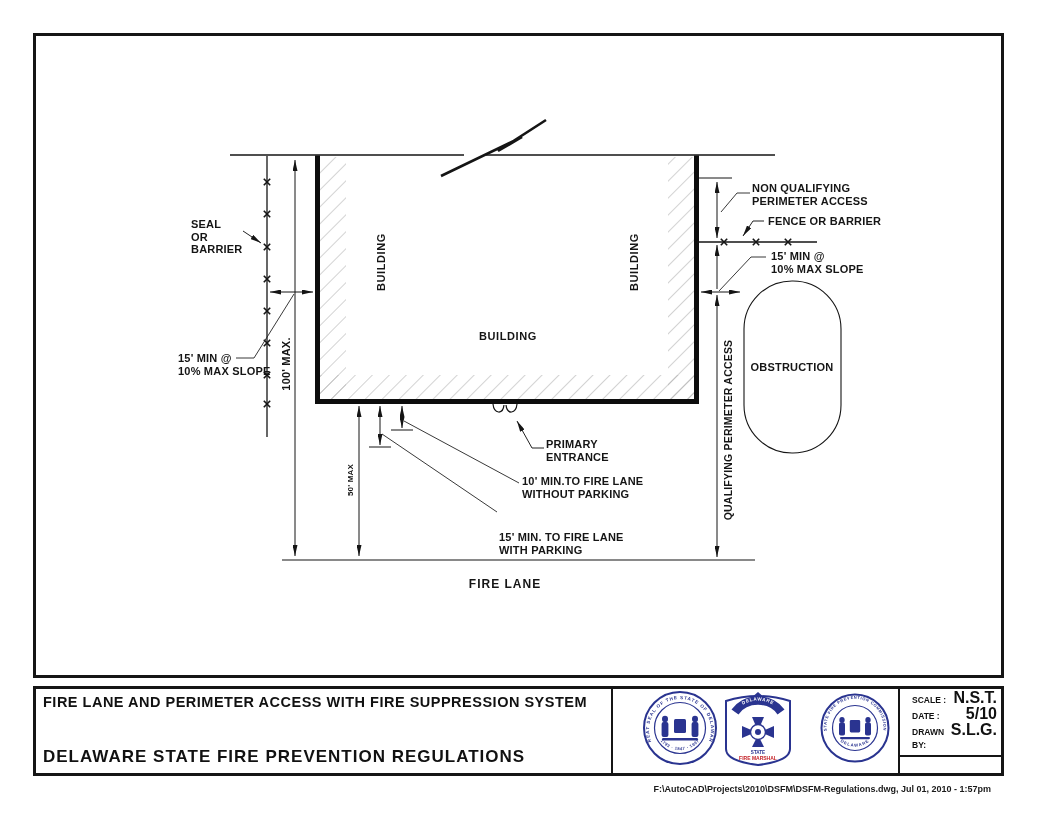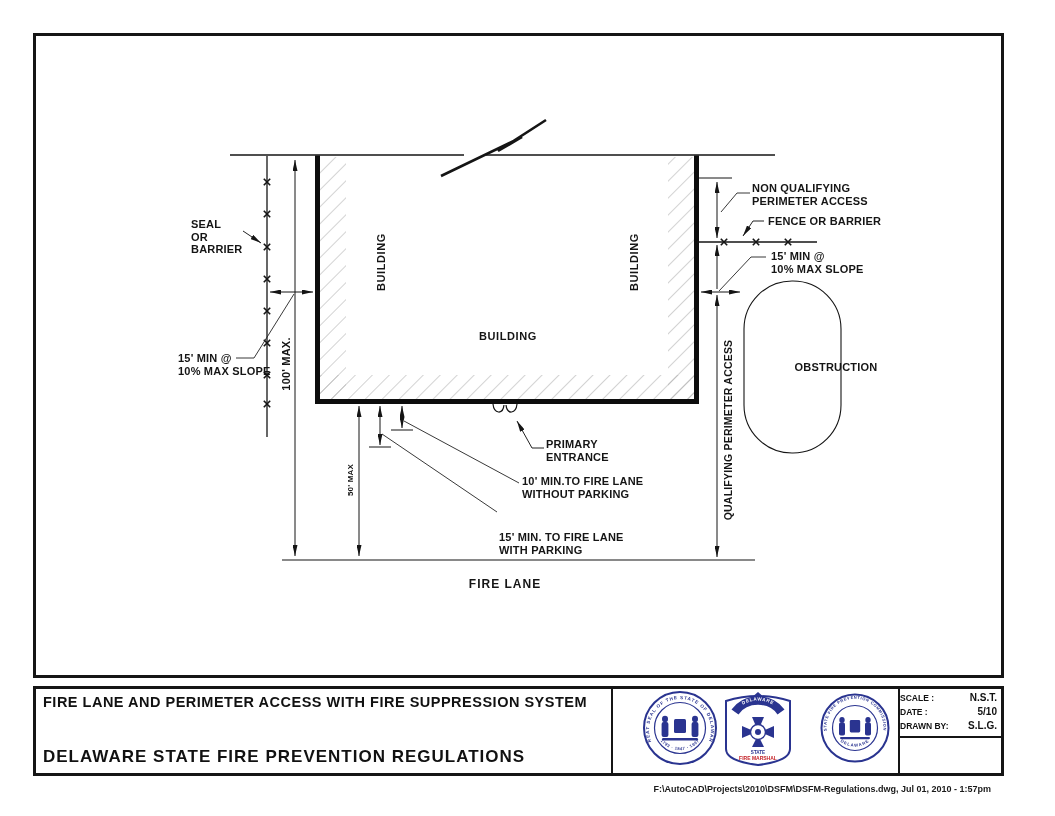--- a/index.html
+++ b/index.html
@@ -15,24 +15,24 @@
   .title-block{position:absolute;left:33px;top:686px;width:965px;height:84px;
                border:3px solid #151515;display:flex;}
   .tb-left{width:577px;border-right:2px solid #151515;box-sizing:border-box;
            display:flex;flex-direction:column;justify-content:space-between;
            padding:5px 2px 6px 7px;}
   .tb-title1{font-weight:bold;font-size:14.5px;letter-spacing:.5px;white-space:nowrap;}
   .tb-title2{font-weight:bold;font-size:17px;letter-spacing:1px;white-space:nowrap;margin-top:36px;}
   .tb-seals{width:285px;position:relative;}
   .tb-right{flex:1;border-left:2px solid #151515;box-sizing:border-box;
             display:flex;flex-direction:column;}
-  .tb-meta{border-bottom:2px solid #151515;padding:2px 4px 3px 0;}
+  .tb-meta{border-bottom:2px solid #151515;padding:2px 4px 3px 12px;}
   .tb-row{display:flex;justify-content:space-between;align-items:baseline;line-height:13px;}
   .tb-row .k{font-weight:bold;font-size:8.5px;}
-  .tb-row .v{font-weight:bold;font-size:10px;}
+  .tb-row .v{font-weight:bold;font-size:16px;}
   .tb-fig{flex:1;display:flex;align-items:center;justify-content:center;
           font-size:16px;letter-spacing:.5px;}
   .footer-path{position:absolute;right:64px;top:784px;font:bold 9px "Liberation Sans",sans-serif;
                color:#1a1a1a;}
 </style>
 </head>
 <body>
 
 <div class="page">
 
@@ -151,21 +151,21 @@
   <div class="lb rc" style="left:286px;top:364px">100' MAX.</div>
   <div class="lb rc" style="left:381px;top:262px;letter-spacing:.6px">BUILDING</div>
   <div class="lb rc" style="left:634px;top:262px;letter-spacing:.6px">BUILDING</div>
   <div class="lb cc" style="left:508px;top:336px;letter-spacing:.6px">BUILDING</div>
   <div class="lb" style="left:752px;top:182px">NON QUALIFYING
 PERIMETER ACCESS</div>
   <div class="lb" style="left:768px;top:215px">FENCE OR BARRIER</div>
   <div class="lb" style="left:771px;top:250px">15' MIN @
 10% MAX SLOPE</div>
   <div class="lb rc" style="left:728px;top:430px;font-size:10.5px">QUALIFYING PERIMETER ACCESS</div>
-  <div class="lb cc" style="left:836px;top:367px">OBSTRUCTION</div>
+  <div class="lb cc" style="left:792px;top:367px">OBSTRUCTION</div>
   <div class="lb" style="left:546px;top:438px">PRIMARY
 ENTRANCE</div>
   <div class="lb" style="left:522px;top:475px">10' MIN.TO FIRE LANE
 WITHOUT PARKING</div>
   <div class="lb" style="left:499px;top:531px">15' MIN. TO FIRE LANE
 WITH PARKING</div>
   <div class="lb rc" style="left:351px;top:480px;font-size:8px">50' MAX</div>
   <div class="lb cc" style="left:505px;top:584px;font-size:12px;letter-spacing:1px">FIRE LANE</div>
 
   <div class="title-block">

